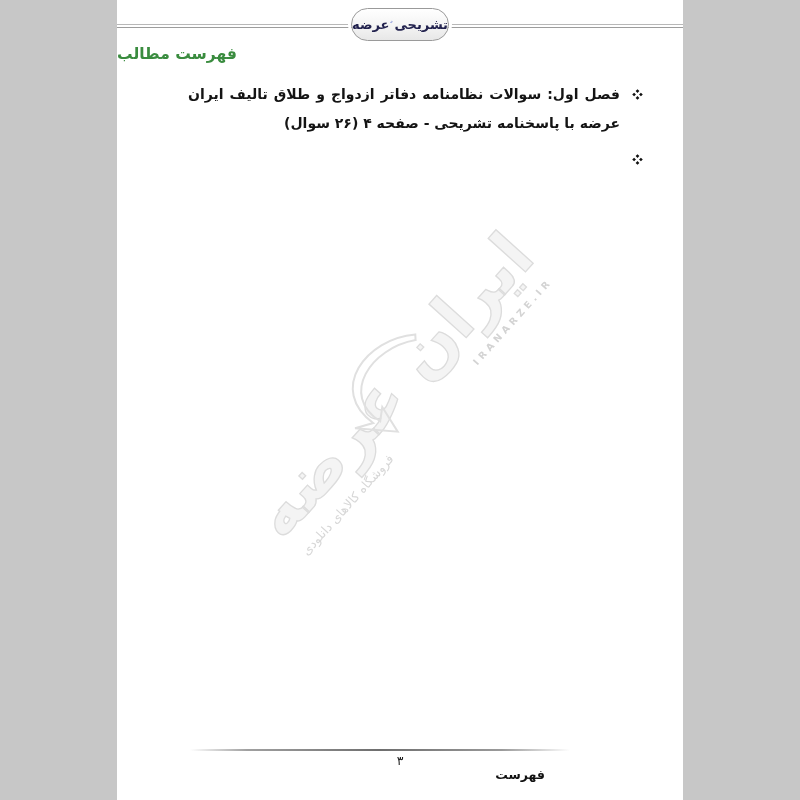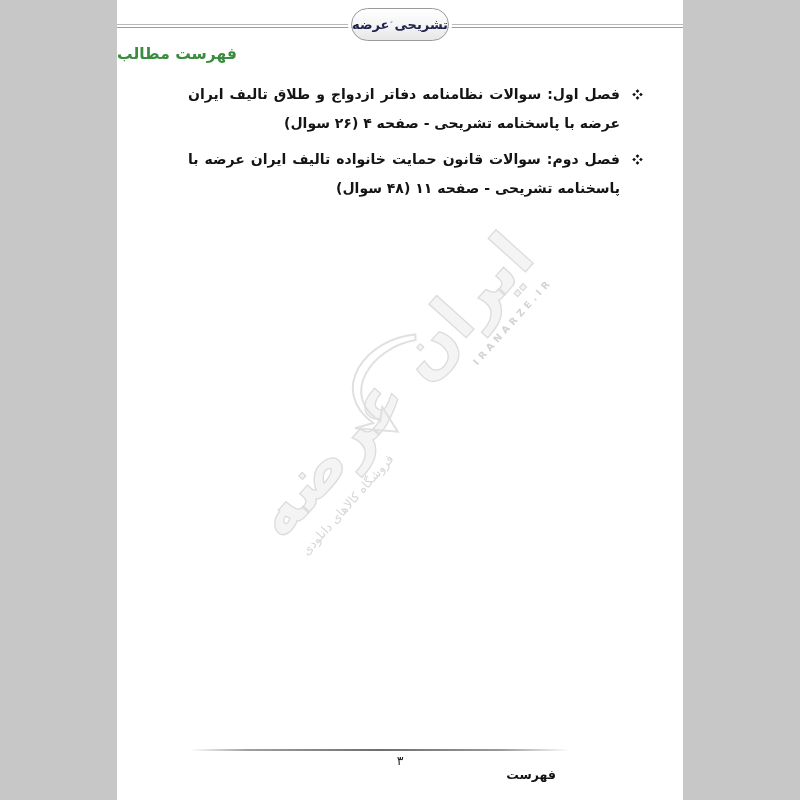--- a/index.html
+++ b/index.html
@@ -76,21 +76,21 @@
   }
   .page-number {
     position:absolute; top:753px; left:0; width:100%;
     text-align:center; font-size:12.5px; color:#1d1d1d;
   }
   .footer-book-title {
     position:absolute; top:767px; left:23px;
     font-size:12.5px; font-weight:bold; color:#111; direction:rtl;
   }
   .footer-section {
-    position:absolute; top:767px; right:127px;
+    position:absolute; top:767px; right:138px;
     font-size:12.5px; font-weight:bold; color:#111;
   }
 </style>
 </head>
 <body>
 
 <div class="paper">
 
   <div class="top-rule"></div>
   <div class="logo-pill">
@@ -114,21 +114,20 @@
       </svg>
       <span>فصل اول: سوالات نظامنامه دفاتر ازدواج و طلاق تالیف ایران عرضه با پاسخنامه تشریحی - صفحه ۴ (۲۶ سوال)</span>
     </li>
     <li class="toc-item">
       <svg class="bullet-icon" viewBox="0 0 10 10" aria-hidden="true">
         <path fill="#111" d="M5 0.2 L6.7 1.9 L5 3.6 L3.3 1.9 Z
                              M5 6.4 L6.7 8.1 L5 9.8 L3.3 8.1 Z
                              M0.2 5 L1.9 3.3 L3.6 5 L1.9 6.7 Z
                              M6.4 5 L8.1 3.3 L9.8 5 L8.1 6.7 Z"></path>
       </svg>
-      <span>فصل دوم: سوالات قانون حمایت خانواده تالیف ایران عرضه با پاسخنامه تشریحی - صفحه ۱۱ (۴۸ سوال)</span>
     </li>
   </ul>
 
   <div class="watermark">
     <svg class="wm-arrow" width="150" height="96" viewBox="0 0 150 96" aria-hidden="true">
       <path d="M128 24 C 92 -10, 28 -4, 34 52 L 18 42 L 44 76 L 52 48 L 40 56
                C 32 8, 88 0, 124 28 Z" fill="none" stroke="#e0e0e0" stroke-width="2"></path>
     </svg>
     <div class="wm-main">ایران عرضه</div>
     <div class="wm-sub-row">

